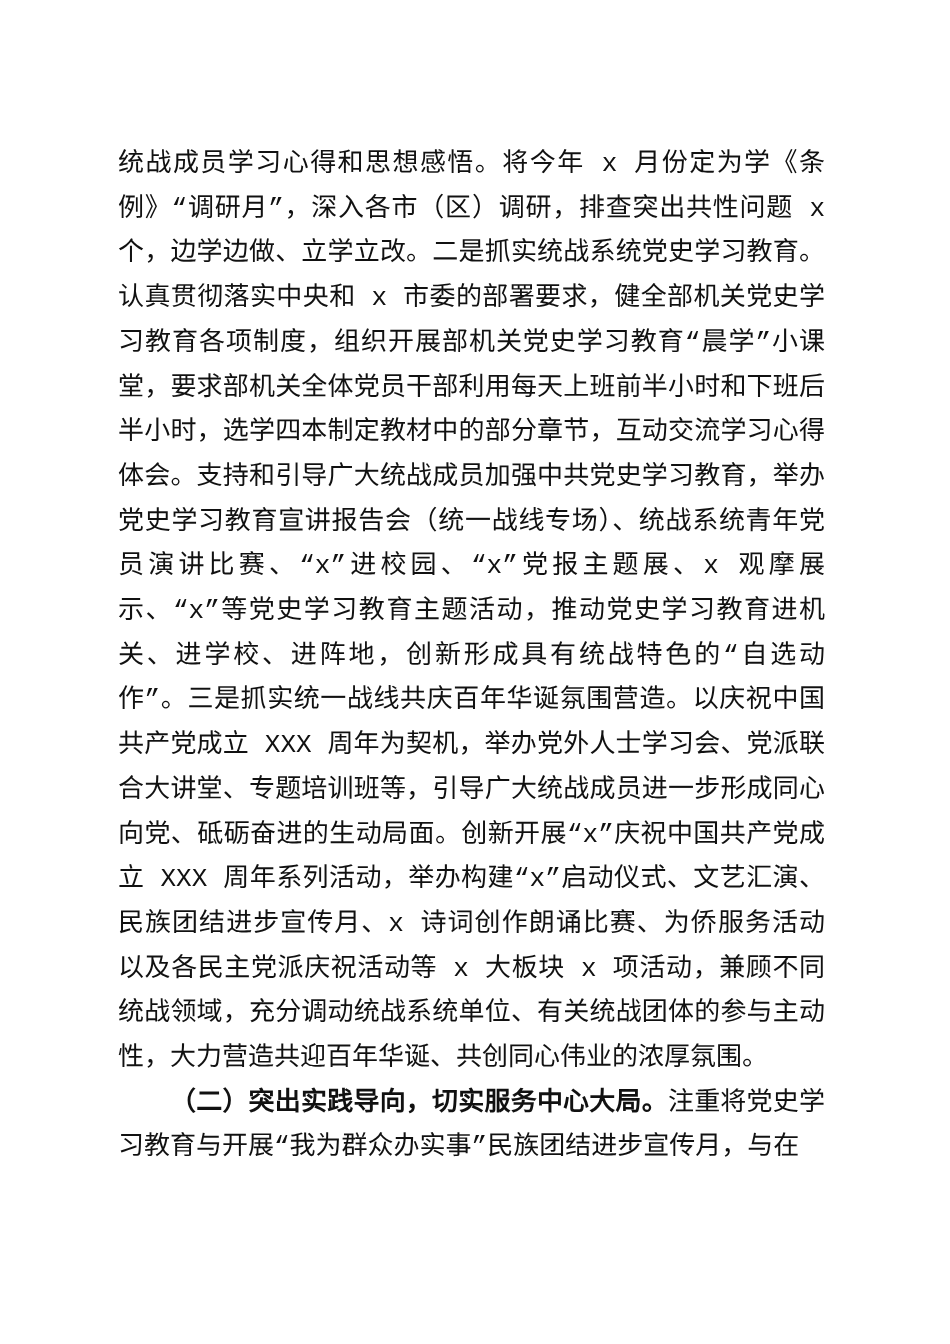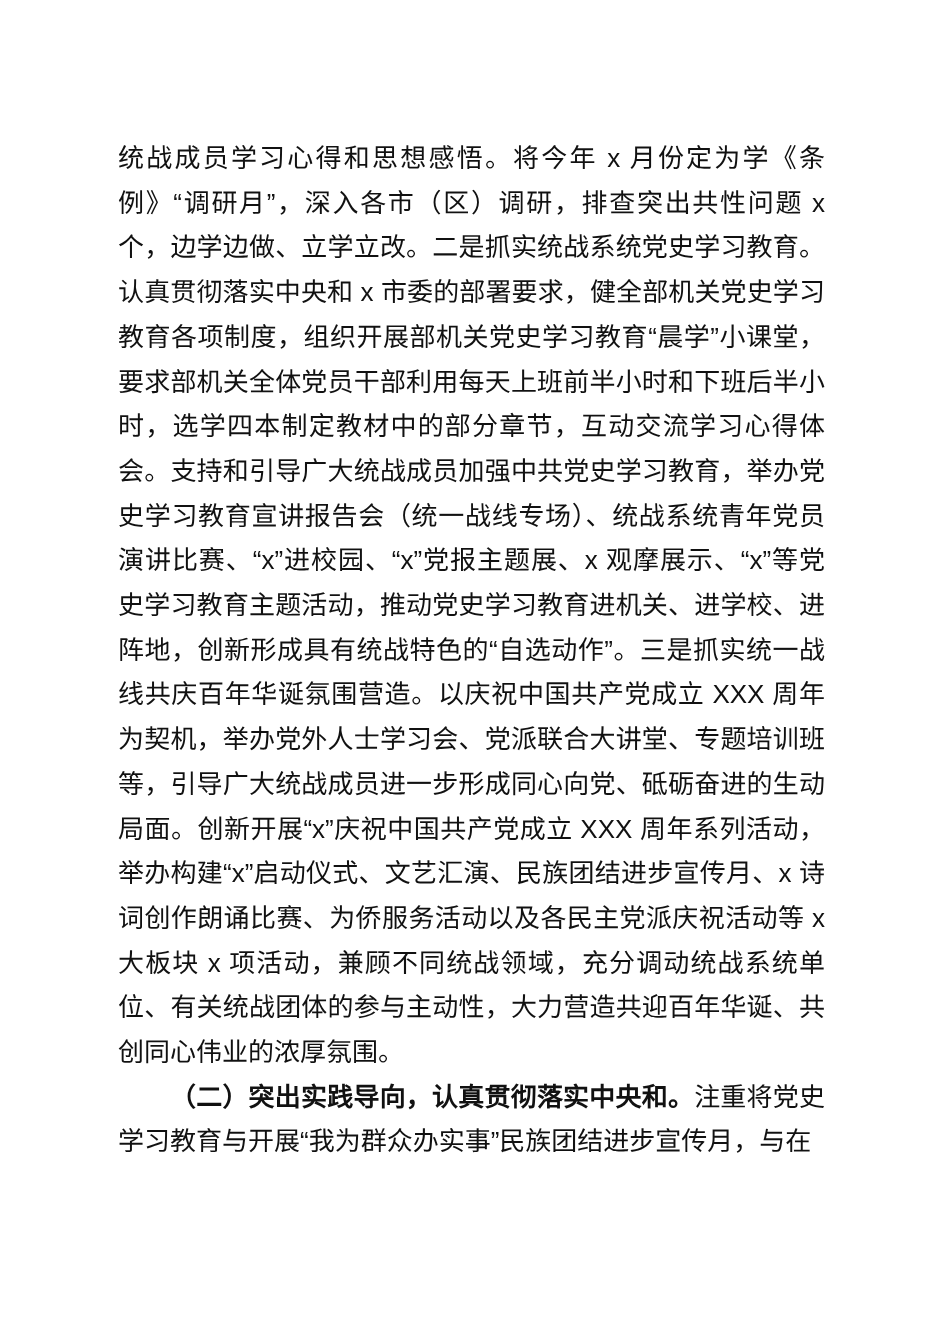--- a/index.html
+++ b/index.html
@@ -15,23 +15,23 @@
     }
     .doc-page {
       position: relative;
       width: 950px;
       height: 1344px;
       background: #ffffff;
     }
     .doc-body {
       position: absolute;
       left: 118px;
-      top: 136px;
+      top: 142px;
       width: 707px;
-      font-family: Liberation Sans, sans-serif;
+      font-family: Liberation Mono, monospace;
       font-size: 26px;
       color: #111111;
       line-height: 44.7px;
       text-align: justify;
       line-break: strict;
       letter-spacing: 0;
     }
     .para {
       margin: 0;
       padding: 0;
@@ -42,15 +42,15 @@
     .bold-lead {
       font-weight: bold;
     }
   </style>
 </head>
 <body>
 
 <div class="doc-page">
   <div class="doc-body">
     <p class="para"><span>统战成员学习心得和思想感悟。将今年 x 月份定为学《条例》“调研月”，深入各市（区）调研，排查突出共性问题 x 个，边学边做、立学立改。二是抓实统战系统党史学习教育。认真贯彻落实中央和 x 市委的部署要求，健全部机关党史学习教育各项制度，组织开展部机关党史学习教育“晨学”小课堂，要求部机关全体党员干部利用每天上班前半小时和下班后半小时，选学四本制定教材中的部分章节，互动交流学习心得体会。支持和引导广大统战成员加强中共党史学习教育，举办党史学习教育宣讲报告会（统一战线专场）、统战系统青年党员演讲比赛、“x”进校园、“x”党报主题展、x 观摩展示、“x”等党史学习教育主题活动，推动党史学习教育进机关、进学校、进阵地，创新形成具有统战特色的“自选动作”。三是抓实统一战线共庆百年华诞氛围营造。以庆祝中国共产党成立 XXX 周年为契机，举办党外人士学习会、党派联合大讲堂、专题培训班等，引导广大统战成员进一步形成同心向党、砥砺奋进的生动局面。创新开展“x”庆祝中国共产党成立 XXX 周年系列活动，举办构建“x”启动仪式、文艺汇演、民族团结进步宣传月、x 诗词创作朗诵比赛、为侨服务活动以及各民主党派庆祝活动等 x 大板块 x 项活动，兼顾不同统战领域，充分调动统战系统单位、有关统战团体的参与主动性，大力营造共迎百年华诞、共创同心伟业的浓厚氛围。</span></p>
-    <p class="para para-indent"><span class="bold-lead">（二）突出实践导向，认真贯彻落实中央和。</span><span>注重将党史学习教育与开展“我为群众办实事”民族团结进步宣传月，与在</span></p>
+    <p class="para para-indent"><span class="bold-lead">（二）突出实践导向，切实服务中心大局。</span><span>注重将党史学习教育与开展“我为群众办实事”民族团结进步宣传月，与在</span></p>
   </div>
 </div>
 
 </body></html>

